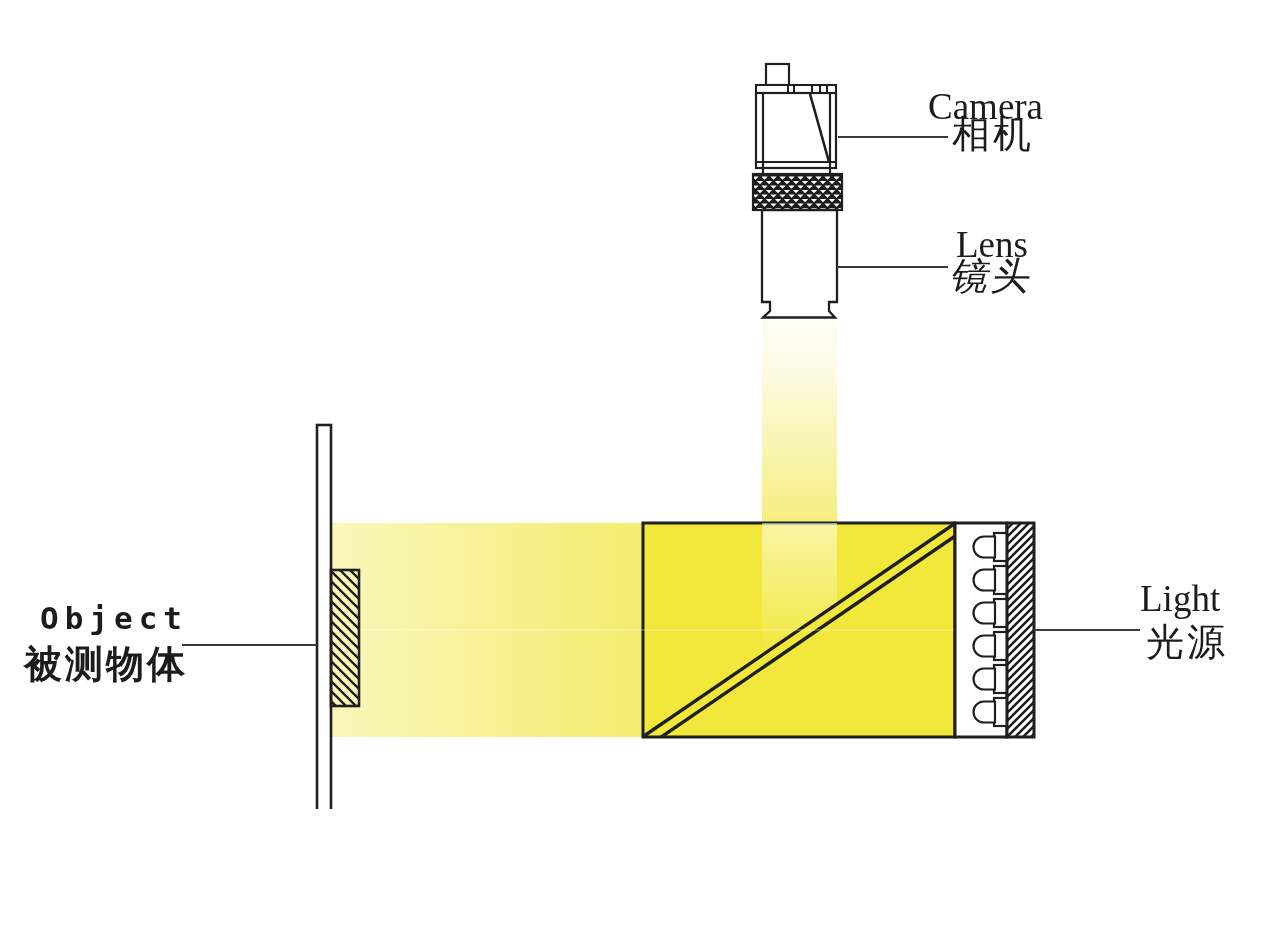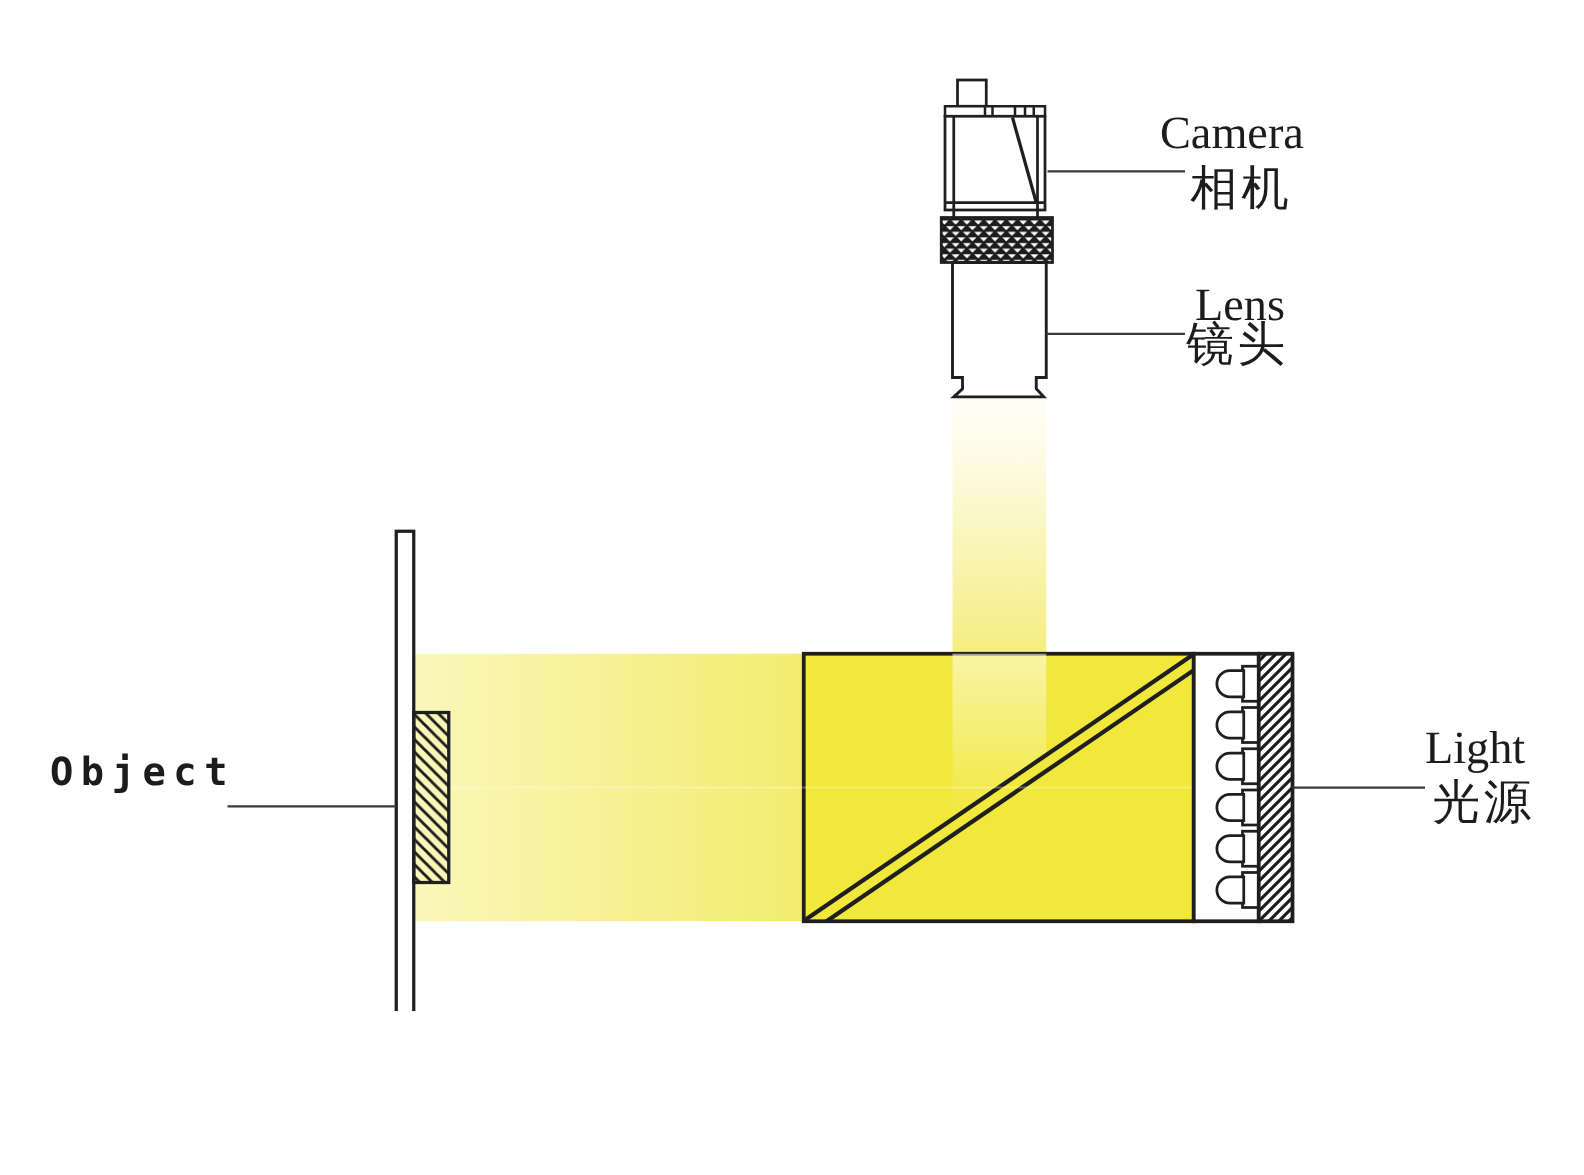--- a/index.html
+++ b/index.html
@@ -10,23 +10,23 @@
     overflow:hidden;
     font-family:"Liberation Sans",sans-serif;
   }
   .stage svg{position:absolute;left:0;top:0;}
   .lbl{position:absolute;color:#1c1c1c;line-height:1;white-space:nowrap;}
   .lbl-serif{font-family:"Liberation Serif",serif;font-size:37px;}
   .lbl-cjk{font-family:"Liberation Sans",sans-serif;font-size:38px;letter-spacing:3px;font-weight:500;}
   .lbl-mono{font-family:"DejaVu Sans Mono",monospace;font-size:31px;letter-spacing:6px;font-weight:600;}
   .lbl-cjk-bold{font-weight:700;}
   #camera-en{left:928px;top:88px;}
-  #camera-zh{left:952px;top:132px;}
+  #camera-zh{left:952px;top:115px;}
   #lens-en{left:956px;top:226px;}
-  #lens-zh{left:949px;top:257px;}
+  #lens-zh{left:949px;top:257px;font-style:italic;}
   #light-en{left:1140px;top:580px;text-align:center;}
   #light-zh{left:1146px;top:623px;}
   #object-en{left:40px;top:603px;}
   #object-zh{left:24px;top:645px;}
 </style>
 </head>
 <body>
 
 <div class="stage">
 
@@ -156,14 +156,15 @@
   <div id="camera-en" class="lbl lbl-serif">Camera</div>
   <div id="camera-zh" class="lbl lbl-cjk">相机</div>
 
   <div id="lens-en" class="lbl lbl-serif">Lens</div>
   <div id="lens-zh" class="lbl lbl-cjk">镜头</div>
 
   <div id="light-en" class="lbl lbl-serif">Light</div>
   <div id="light-zh" class="lbl lbl-cjk">光源</div>
 
   <div id="object-en" class="lbl lbl-mono">Object</div>
+  <div id="object-zh" class="lbl lbl-cjk lbl-cjk-bold">被测物体</div>
 
 </div>
 
 </body></html>

